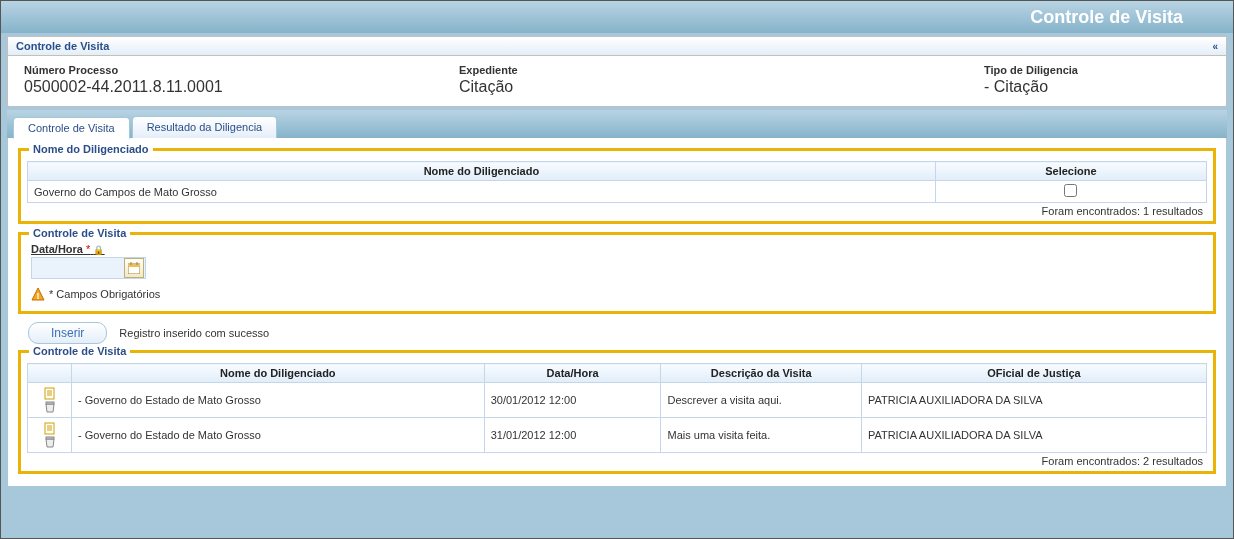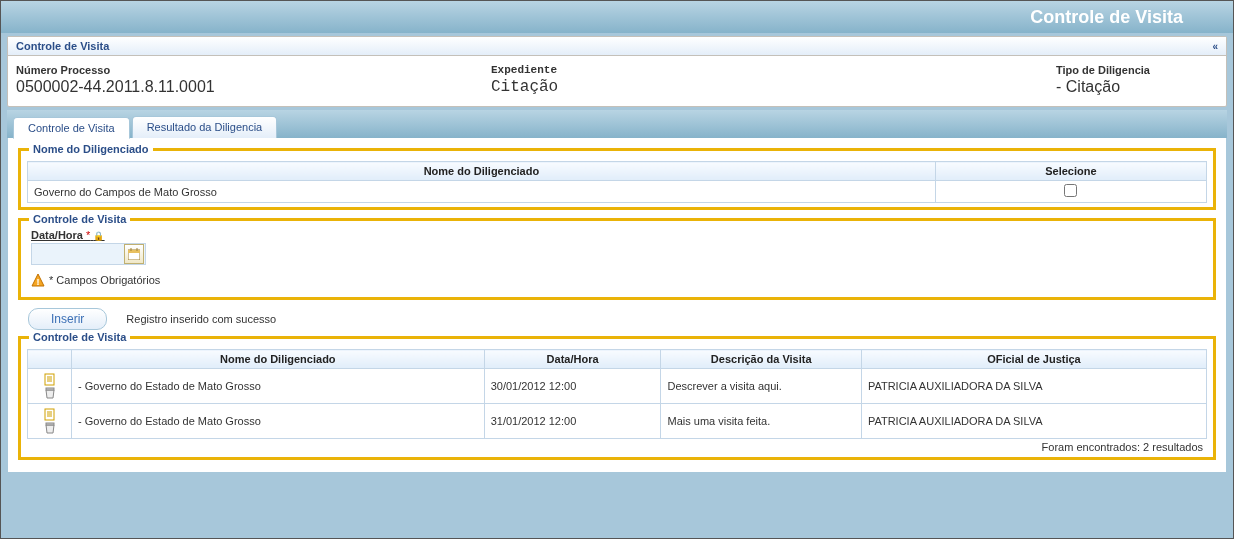--- a/index.html
+++ b/index.html
@@ -30,26 +30,25 @@
     font-weight: bold;
     font-size: 11px;
     display: flex;
     justify-content: space-between;
     align-items: center;
   }
   .collapse-icon { color: #2b4e88; font-size: 10px; cursor: pointer; }
 
   .info-row {
     display: flex;
-    padding: 8px 8px 10px 8px;
-    gap: 40px;
+    padding: 8px 8px 10px 16px;
   }
   .info-col { flex: 1; }
   .info-col.c1 { flex: 0 0 435px; }
-  .info-col.c2 { flex: 0 0 525px; font-family: Liberation Mono, monospace; }
+  .info-col.c2 { flex: 0 0 525px; }
   .info-label { font-weight: bold; font-size: 11px; }
   .info-value { font-size: 16px; margin-top: 2px; }
 
   .tabs-strip {
     background: linear-gradient(to bottom, #b8d4e3 0%, #86b3ca 100%);
     display: flex;
     padding: 6px 6px 0 6px;
     margin: 0 6px;
   }
   .tab {
@@ -132,21 +131,21 @@
 
   .insert-row { display: flex; align-items: center; margin: 4px 0 6px 10px; }
   .btn-insert {
     background: linear-gradient(to bottom, #ffffff 0%, #e4eef9 100%);
     border: 1px solid #a7c7da;
     color: #3b6fb5;
     font-size: 12px;
     padding: 3px 22px;
     border-radius: 10px;
     cursor: pointer;
-    margin-right: 19px;
+    margin-right: 12px;
   }
   .success-msg { font-size: 11px; }
 
   .icon-edit, .icon-delete { display: inline-block; width: 14px; height: 14px; vertical-align: middle; cursor: pointer; margin: 0 1px; }
 
   .checkbox-cell { text-align: center; }
   input[type=checkbox] { margin: 0; }
 </style>
 </head>
 <body>
@@ -192,20 +191,21 @@
         <th>Selecione</th>
       </tr>
       <tr>
         <td>Governo do Campos de Mato Grosso</td>
         <td class="checkbox-cell">
           <input type="checkbox" style="">
         </td>
       </tr>
     </tbody>
       </table>
+    <div class="results-count">Foram encontrados: 1 resultados</div>
   </div>
 
   <div class="fieldset" style="padding-bottom:8px;">
     <div class="fieldset-legend">Controle de Visita</div>
     <div class="form-row">
       <div class="field" style="width:270px;">
         <span class="field-label">Data/Hora</span><span class="req"> *</span> <span class="lock">🔒</span>
         <div class="date-input-wrap">
           <input class="date-input" type="text" style="">
           <div class="date-button">

